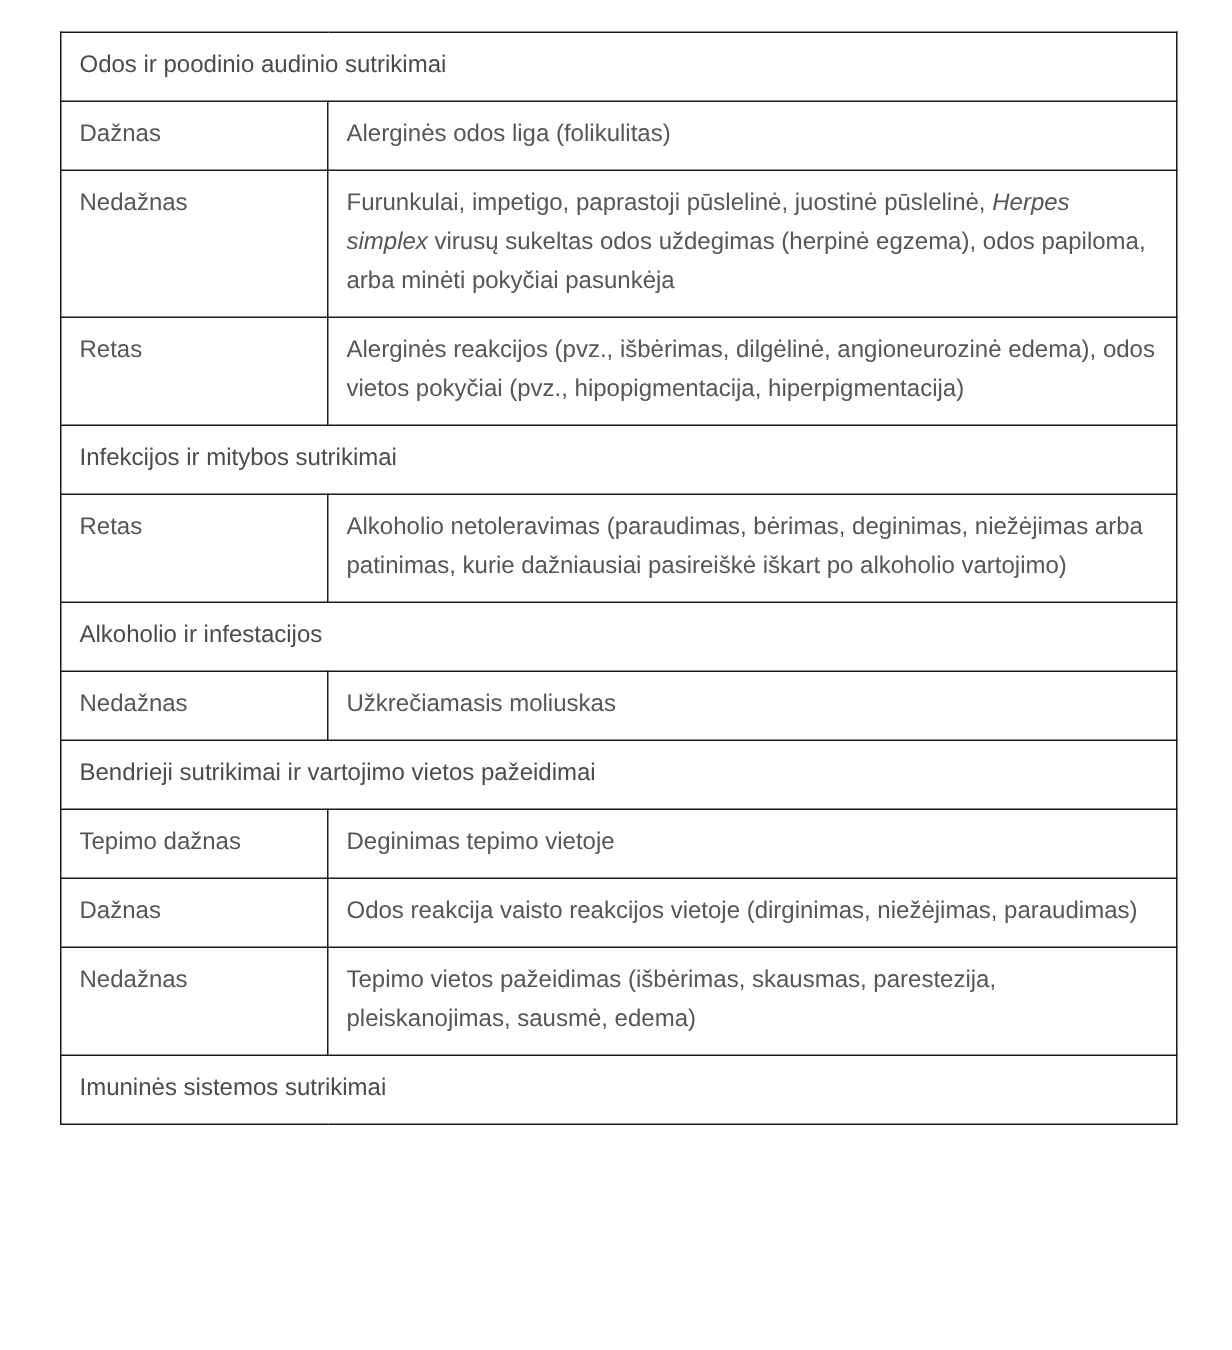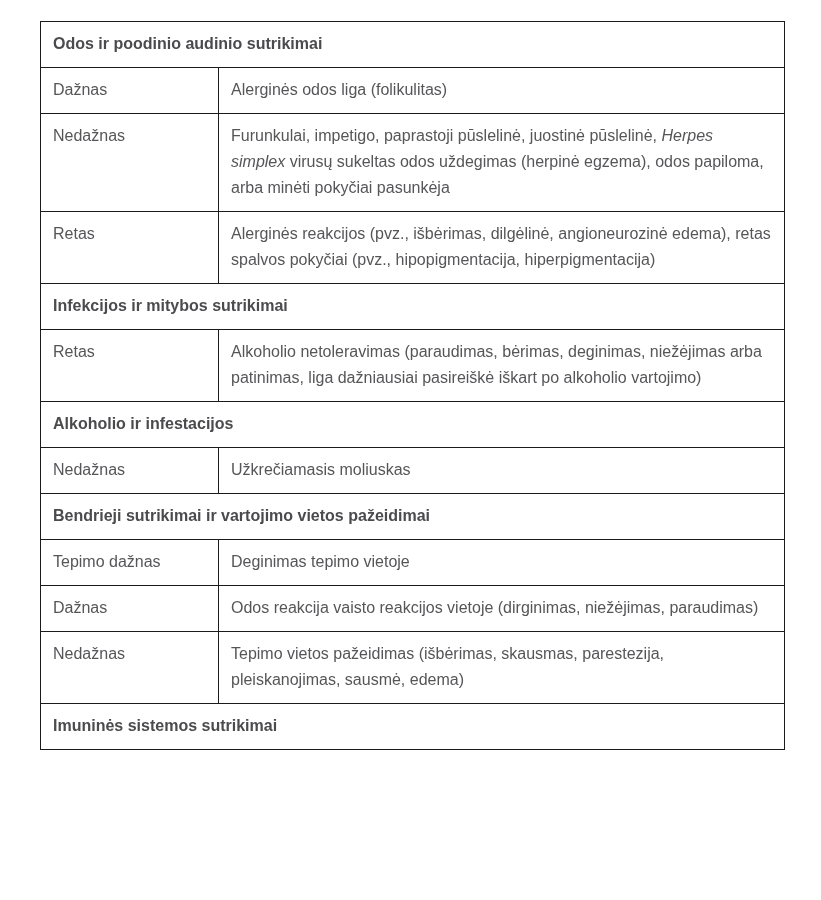--- a/index.html
+++ b/index.html
@@ -31,21 +31,21 @@
     color: var(--text-color);
   }
   table.adr-table col.freq-col  { width: 178px; }
   table.adr-table col.desc-col  { width: 566px; }
   table.adr-table td {
     border: 1px solid var(--border-color);
     vertical-align: top;
     padding: 9px 13px 10px 12px;
   }
   td.section-cell {
-    font-weight: bold;
+    font-weight: normal;
     color: var(--header-text-color);
     padding-top: 9px;
     padding-bottom: 10px;
   }
   td.freq-cell { }
   td.desc-cell { }
   .italic { font-style: italic; }
 </style>
 </head>
 <body>
@@ -63,28 +63,28 @@
         <tr>
           <td class="freq-cell">Dažnas</td>
           <td class="desc-cell"><span>Alerginės odos liga (folikulitas)</span></td>
         </tr>
         <tr>
           <td class="freq-cell">Nedažnas</td>
           <td class="desc-cell"><span>Furunkulai, impetigo, paprastoji pūslelinė, juostinė pūslelinė, </span><span class="italic">Herpes simplex</span><span> virusų sukeltas odos uždegimas (herpinė egzema), odos papiloma, arba minėti pokyčiai pasunkėja</span></td>
         </tr>
         <tr>
           <td class="freq-cell">Retas</td>
-          <td class="desc-cell"><span>Alerginės reakcijos (pvz., išbėrimas, dilgėlinė, angioneurozinė edema), retas spalvos pokyčiai (pvz., hipopigmentacija, hiperpigmentacija)</span></td>
+          <td class="desc-cell"><span>Alerginės reakcijos (pvz., išbėrimas, dilgėlinė, angioneurozinė edema), odos vietos pokyčiai (pvz., hipopigmentacija, hiperpigmentacija)</span></td>
         </tr>
         <tr>
           <td colspan="2" class="section-cell">Infekcijos ir mitybos sutrikimai</td>
         </tr>
         <tr>
           <td class="freq-cell">Retas</td>
-          <td class="desc-cell"><span>Alkoholio netoleravimas (paraudimas, bėrimas, deginimas, niežėjimas arba patinimas, liga dažniausiai pasireiškė iškart po alkoholio vartojimo)</span></td>
+          <td class="desc-cell"><span>Alkoholio netoleravimas (paraudimas, bėrimas, deginimas, niežėjimas arba patinimas, kurie dažniausiai pasireiškė iškart po alkoholio vartojimo)</span></td>
         </tr>
         <tr>
           <td colspan="2" class="section-cell">Alkoholio ir infestacijos</td>
         </tr>
         <tr>
           <td class="freq-cell">Nedažnas</td>
           <td class="desc-cell"><span>Užkrečiamasis moliuskas</span></td>
         </tr>
         <tr>
           <td colspan="2" class="section-cell">Bendrieji sutrikimai ir vartojimo vietos pažeidimai</td>

